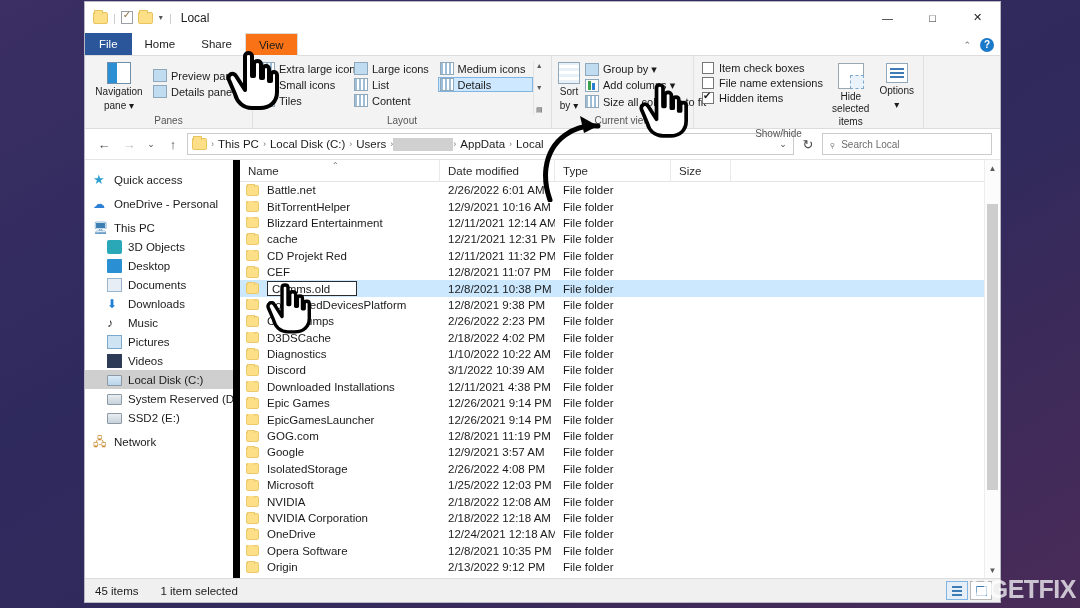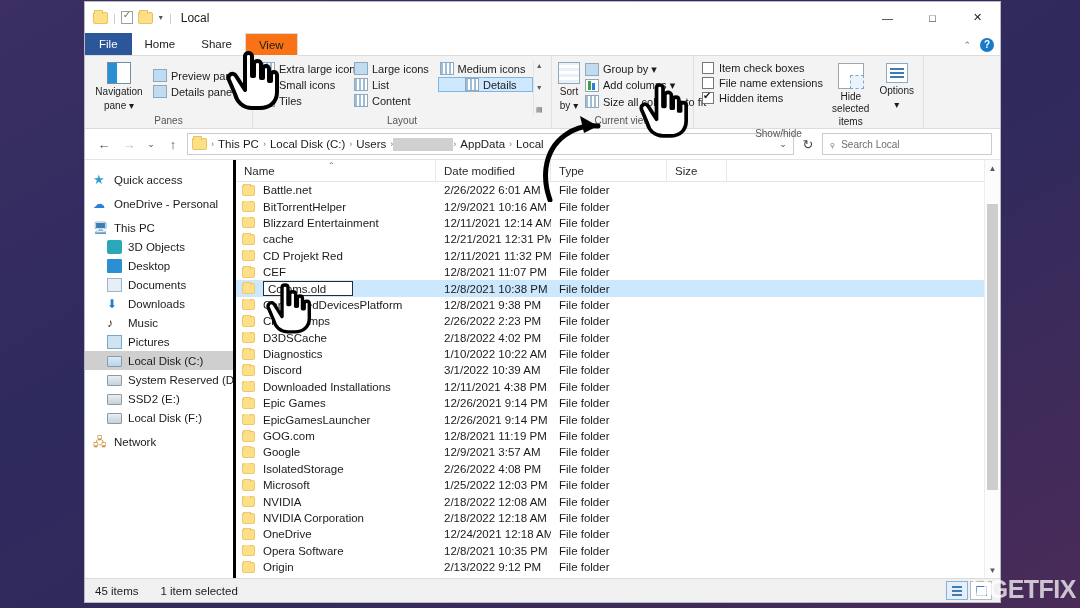--- a/index.html
+++ b/index.html
@@ -138,21 +138,21 @@
     width: 24px; height: 22px; border: 1px solid #6f8fa8; background: #fff;
   }
   .ico-navpane i { display:block; width: 9px; height: 20px; background: #2b8fd4; }
 
   .smallitems { display: flex; flex-direction: column; gap: 1px; }
   .smallbtn {
     display: flex; align-items: center; gap: 4px;
     font-size: 11px; color: #1b1b1b; padding: 1px 4px 1px 2px;
     white-space: nowrap;
   }
-  .smallbtn.sel { background: #cde8ff; border: 1px solid #7fb4e3; padding: 0 15px 0 1px; justify-content: flex-end; }
+  .smallbtn.sel { background: #cde8ff; border: 1px solid #7fb4e3; padding: 0 6px 0 1px; }
   .mini {
     width: 14px; height: 13px; border: 1px solid #8fa8bb; background: #fff;
     flex: 0 0 auto; position: relative;
   }
   .mini.blue { background: #bfdcf0; }
   .mini.dots { background: repeating-linear-gradient(90deg,#9fbdd4 0 2px,#fff 2px 4px); }
   .mini.green i { position:absolute; left:2px; top:1px; width:3px; height:9px; background:#3aa24a; }
   .mini.green b { position:absolute; left:6px; top:3px; width:3px; height:7px; background:#2b7fd4; }
 
   .chkitem {
@@ -263,21 +263,21 @@
   .nico.vid { background: #2e3b57; }
   .nico.drive {
     background: linear-gradient(#e9eef2,#c7d2da); border: 1px solid #8d9aa5;
     border-radius: 1px; height: 11px; margin-top: 2px;
   }
   .nico.drive.c { background: linear-gradient(#dbeaf7,#b9d4ea); }
   .nico.net { color: #c98a2e; font-size: 12px; line-height: 14px; }
 
   .listarea {
     flex: 1; display: flex; flex-direction: column;
-    border-left: 3px solid #000000; min-width: 0;
+    border-left: 7px solid #000000; min-width: 0;
     position: relative; background: #fff;
   }
   .colhdr {
     height: 22px; display: flex; align-items: center;
     border-bottom: 1px solid #e4e4e4;
     font-size: 11.5px; color: #2a2a2a;
     background: #fff;
   }
   .col { padding-left: 8px; position: relative; height: 22px; display:flex; align-items:center;
          border-right: 1px solid #e9e9e9; }
@@ -591,35 +591,35 @@
         <span>Downloads</span>
       </div>
       <div class="navitem indent">
         <span class="nico music">♪</span>
         <span>Music</span>
       </div>
       <div class="navitem indent">
         <span class="nico pic"></span>
         <span>Pictures</span>
       </div>
+      <div class="navitem indent">
+        <span class="nico vid"></span>
+        <span>Videos</span>
+      </div>
       <div class="navitem indent sel">
         <span class="nico drive c"></span>
         <span>Local Disk (C:)</span>
       </div>
       <div class="navitem indent">
         <span class="nico drive"></span>
         <span>System Reserved (D:)</span>
       </div>
       <div class="navitem indent">
         <span class="nico drive"></span>
         <span>SSD2 (E:)</span>
-      </div>
-      <div class="navitem indent">
-        <span class="nico drive"></span>
-        <span>Local Disk (F:)</span>
       </div>
       <div class="navgap"></div>
       <div class="navitem">
         <span class="nico net">🖧</span>
         <span>Network</span>
       </div>
     </div>
 
     <div class="listarea">
       <div class="colhdr">

